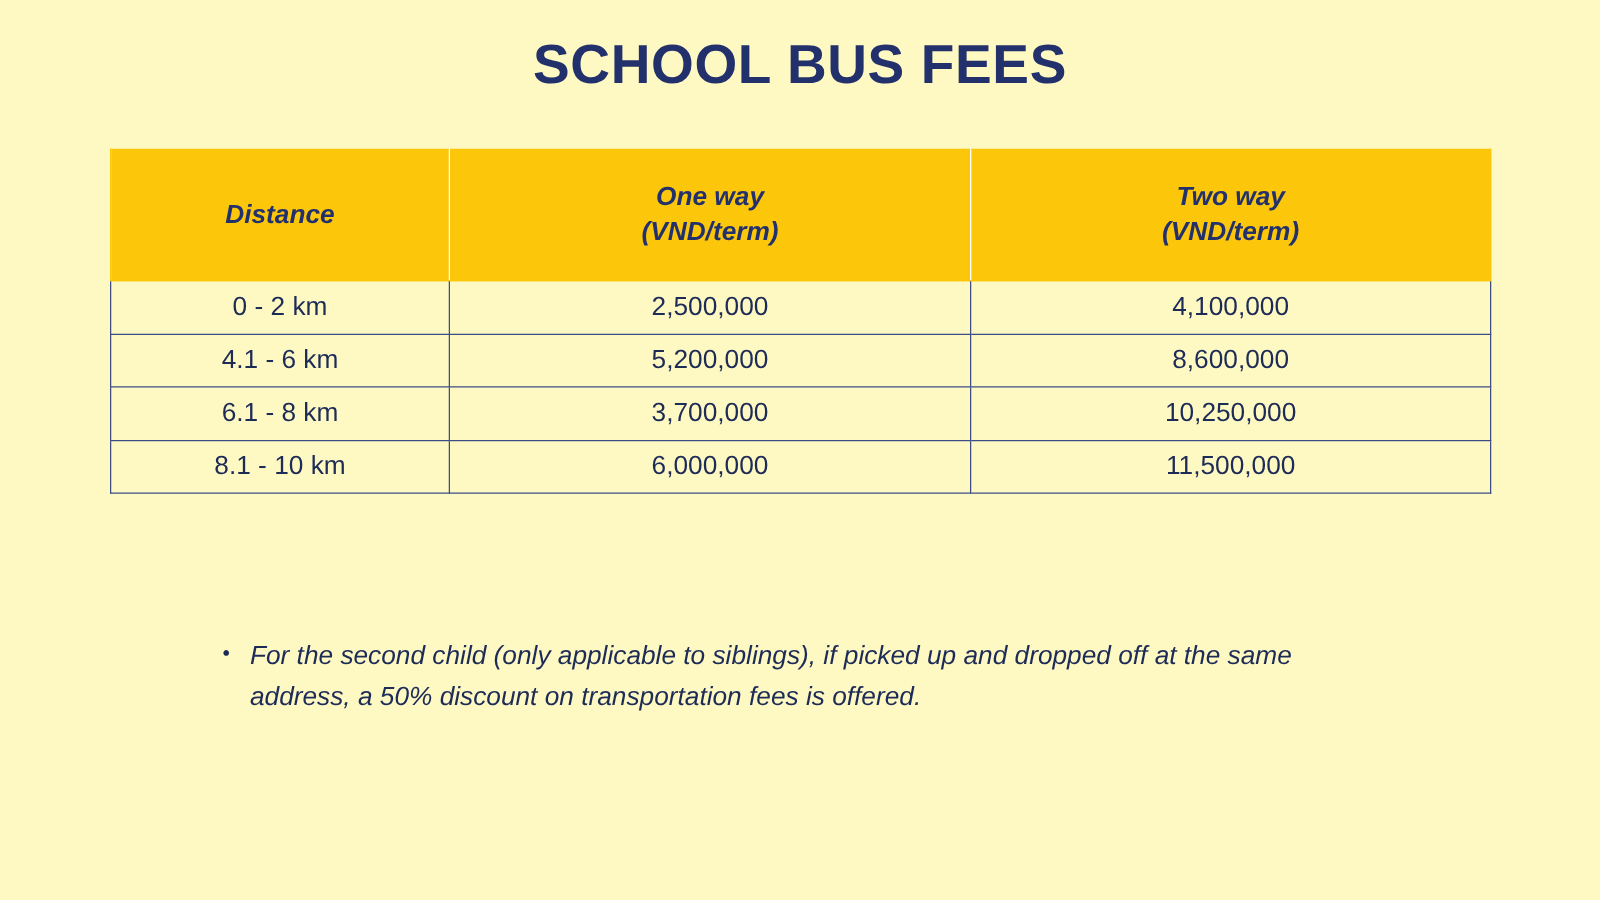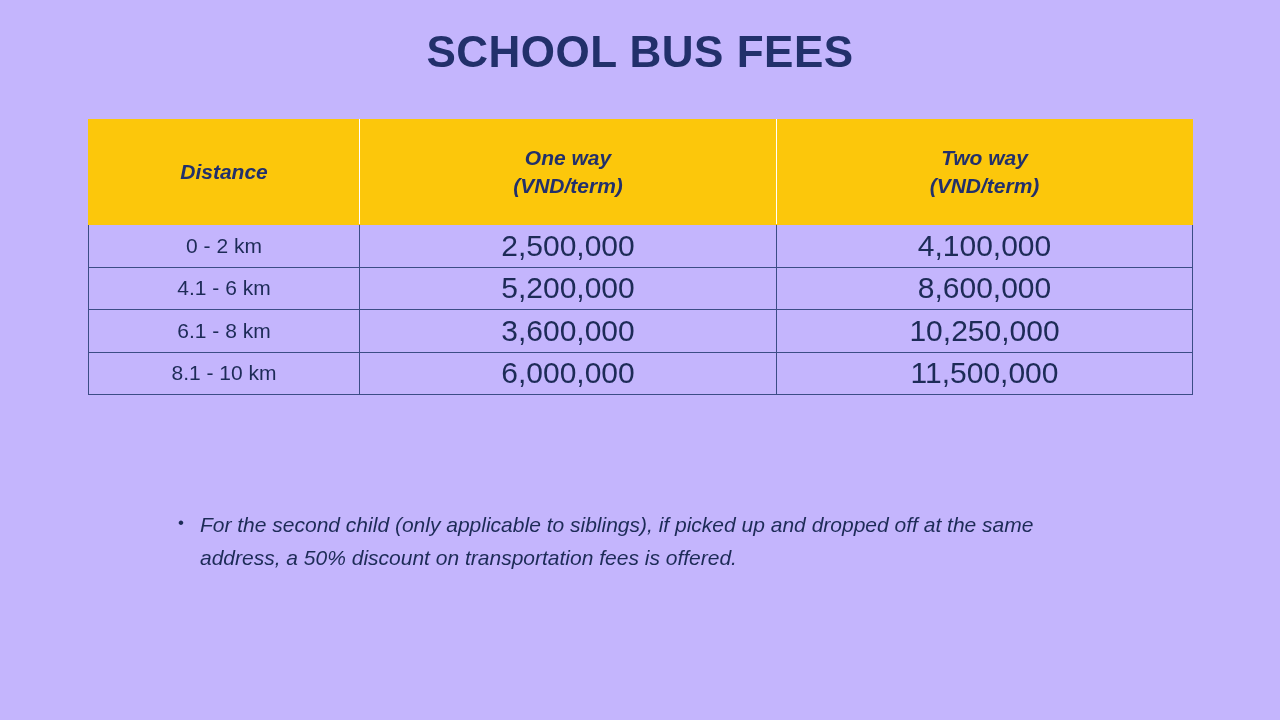--- a/index.html
+++ b/index.html
@@ -11,21 +11,21 @@
     height: 720px;
     background: #ffffff;
     font-family: "Liberation Sans", sans-serif;
     overflow: hidden;
   }
 
   .slide {
     position: relative;
     width: 1280px;
     height: 720px;
-    background: #c4b5fd;
+    background: #fef9c3;
   }
 
   .slide-title {
     position: absolute;
     top: 28px;
     left: 0;
     width: 1280px;
     text-align: center;
     font-size: 44px;
     font-weight: bold;
@@ -71,21 +71,21 @@
     text-align: center;
     vertical-align: middle;
     height: 39.5px;
     padding: 1px 6px;
   }
 
   .fees-table tbody td.distance-cell {
     font-size: 21px;
   }
   .fees-table tbody td.amount-cell {
-    font-size: 30px;
+    font-size: 21px;
   }
 
   .note {
     position: absolute;
     top: 509px;
     left: 178px;
     width: 900px;
     display: flex;
     align-items: flex-start;
     gap: 16px;
@@ -137,21 +137,21 @@
         <td class="amount-cell">2,500,000</td>
         <td class="amount-cell">4,100,000</td>
       </tr>
       <tr>
         <td class="distance-cell">4.1 - 6 km</td>
         <td class="amount-cell">5,200,000</td>
         <td class="amount-cell">8,600,000</td>
       </tr>
       <tr>
         <td class="distance-cell">6.1 - 8 km</td>
-        <td class="amount-cell">3,600,000</td>
+        <td class="amount-cell">3,700,000</td>
         <td class="amount-cell">10,250,000</td>
       </tr>
       <tr>
         <td class="distance-cell">8.1 - 10 km</td>
         <td class="amount-cell">6,000,000</td>
         <td class="amount-cell">11,500,000</td>
       </tr>
     </tbody>
   </table>
 

